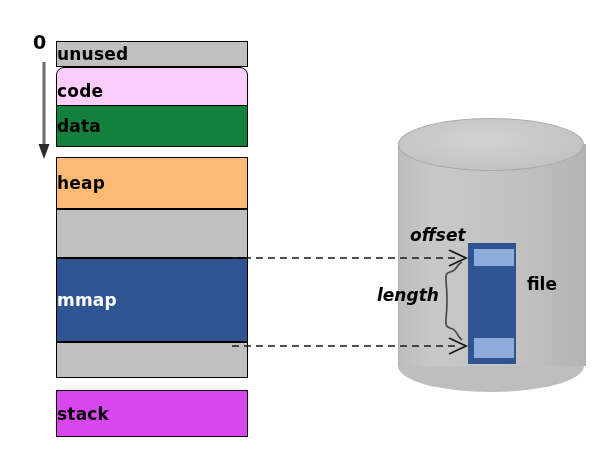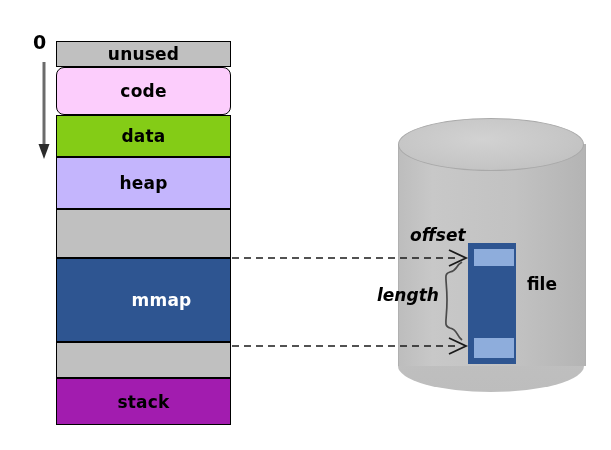--- a/index.html
+++ b/index.html
@@ -22,32 +22,32 @@
   #memory-column {
     position: absolute;
     left: 56px;
     top: 41px;
     width: 175px;
     height: 384px;
   }
   .mem-block {
     position: absolute;
     left: 0;
-    width: 175px;
+    width: 192px;
     box-sizing: border-box;
     border: 1.4px solid #000000;
     display: flex;
     align-items: center;
-    justify-content: center;
+    justify-content: flex-start;
     font-size: 17px;
     font-weight: bold;
     color: #000000;
     letter-spacing: 0.2px;
   }
-  .mem-block.white-text { color: #ffffff; padding-left: 36px; }
+  .mem-block.white-text { color: #ffffff; }
 
   
   #zero-label {
     position: absolute;
     left: 33px;
     top: 33px;
     font-size: 19px;
     font-weight: bold;
     color: #000000;
     line-height: 1;
@@ -177,36 +177,36 @@
     <polygon points="8,99 2.5,84 13.5,84" fill="#2b2b2b"></polygon>
   </svg>
 
   <div id="memory-column">
     <div class="mem-block" style="top: 0px; height: 26px; background: rgb(192, 192, 192); color: rgb(0, 0, 0);">
       <span>unused</span>
     </div>
     <div class="mem-block" style="top: 26px; height: 48px; background: rgb(252, 205, 252); color: rgb(0, 0, 0); border-radius: 8px;">
       <span>code</span>
     </div>
-    <div class="mem-block" style="top: 74px; height: 42px; background: #84cc16; color: rgb(0, 0, 0);">
+    <div class="mem-block" style="top: 64px; height: 42px; background: #15803d; color: rgb(0, 0, 0);">
       <span>data</span>
     </div>
-    <div class="mem-block" style="top: 116px; height: 52px; background: #c4b5fd; color: rgb(0, 0, 0);">
+    <div class="mem-block" style="top: 116px; height: 52px; background: #fdba74; color: rgb(0, 0, 0);">
       <span>heap</span>
     </div>
     <div class="mem-block" style="top: 168px; height: 49px; background: rgb(192, 192, 192); color: rgb(0, 0, 0);">
       <span></span>
     </div>
     <div class="mem-block white-text" style="top: 217px; height: 84px; background: rgb(46, 85, 145); color: rgb(255, 255, 255);">
       <span>mmap</span>
     </div>
     <div class="mem-block" style="top: 301px; height: 36px; background: rgb(192, 192, 192); color: rgb(0, 0, 0);">
       <span></span>
     </div>
-    <div class="mem-block" style="top: 337px; height: 47px; background: #a21caf; color: rgb(0, 0, 0);">
+    <div class="mem-block" style="top: 349px; height: 47px; background: #d946ef; color: rgb(0, 0, 0);">
       <span>stack</span>
     </div>
   </div>
 
   <div id="file-cylinder">
     <div id="cylinder-bottom"></div>
     <div id="cylinder-body"></div>
     <div id="cylinder-top"></div>
   </div>
 

